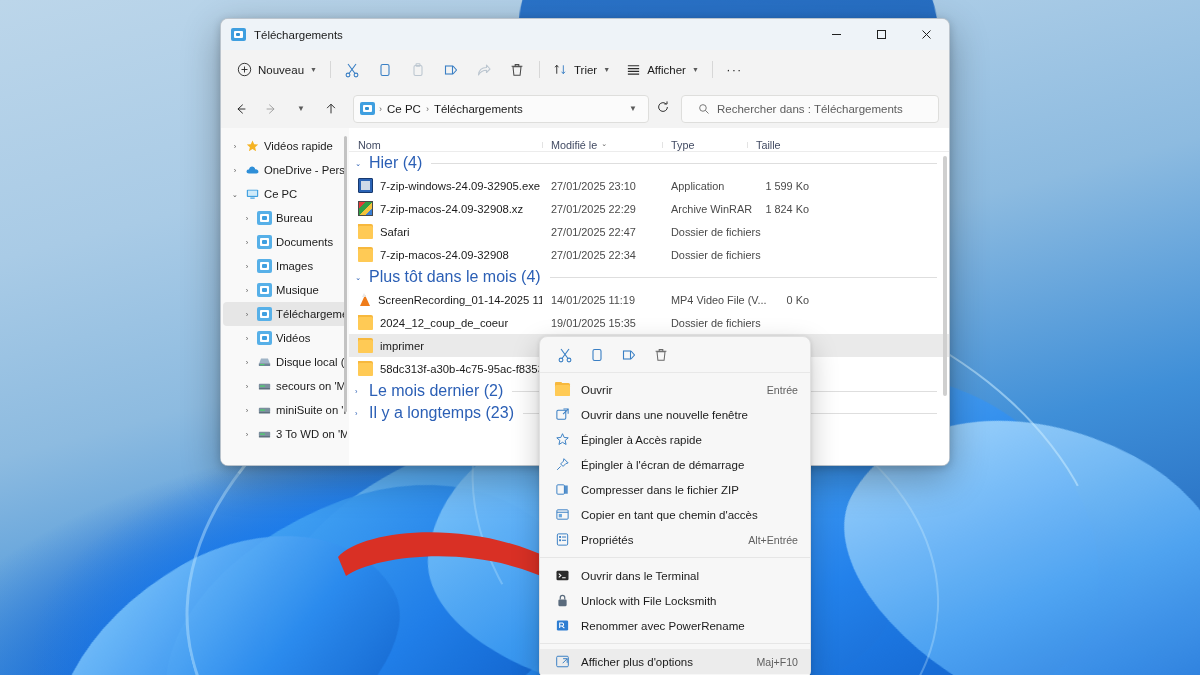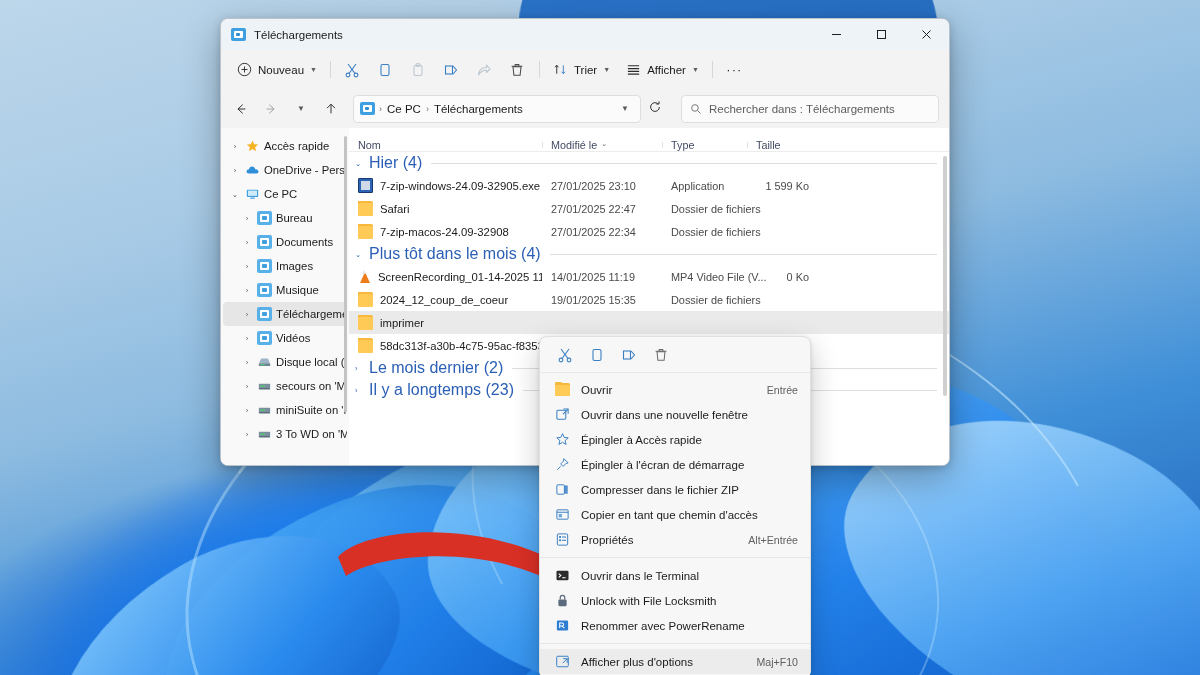--- a/index.html
+++ b/index.html
@@ -103,21 +103,21 @@
   .crumb-ico::after {
     content: ""; position: absolute; left: 5.3px; top: 4.8px; width: 4.2px; height: 3.4px; background: #2f8ed0; border-radius: 1px;
   }
   .crumb { font-size: 11.5px; color: #1b1b1b; padding: 0 4px; }
   .crumb-sep { font-size: 9px; color: #6a6a6a; padding: 0 1px; }
   .crumb-spacer { flex: 1; }
   .crumb-chev { font-size: 8px; color: #5b5b5b; padding: 0 5px; }
   .refresh { font-size: 12px; color: #2b2b2b; padding: 0 5px; }
   .searchbox {
     width: 258px; height: 28px; background: #fbfbfb; border: 1px solid #dededc;
-    border-radius: 4px; display: flex; align-items: center; padding: 0 8px; margin-left: 12px; gap: 7px;
+    border-radius: 4px; display: flex; align-items: center; padding: 0 16px; margin-left: 4px; gap: 7px;
   }
   .search-ph { font-size: 11.5px; color: #5d5d5d; }
 
   .body-area { display: flex; height: 360px; background: #fff; }
 
   
   .sidebar {
     width: 128px; background: #f9f9f9; padding-top: 6px;
     position: relative; overflow: hidden; flex: none;
   }
@@ -398,21 +398,21 @@
 
   <div class="body-area">
 
     <div class="sidebar">
       <div id="sb-list">
           <div class="sb-item">
             <span class="sb-arrow">›</span>
             <span class="sb-ico"><svg width="15" height="14" viewBox="0 0 16 16">
                 <path d="M8 1.6 L9.9 5.9 L14.5 6.3 L11 9.4 L12.1 14 L8 11.5 L3.9 14 L5 9.4 L1.5 6.3 L6.1 5.9 Z" fill="#f5b323"></path>
               </svg></span>
-            <span class="sb-label">Accès rapide</span>
+            <span class="sb-label">Vidéos rapide</span>
           </div>
           <div class="sb-item">
             <span class="sb-arrow">›</span>
             <span class="sb-ico"><svg width="15" height="14" viewBox="0 0 16 16">
                 <path d="M4 12 C1.8 12 .8 10.5 1.3 9 C1.7 7.8 3 7.2 4 7.4 C4.3 5.2 6.2 3.8 8.3 4.2 C10 4.5 11.1 5.9 11.2 7.3 C13.1 7 14.8 8.3 14.8 10 C14.8 11.2 13.8 12 12.6 12 Z" fill="#2f8fd8"></path>
               </svg></span>
             <span class="sb-label">OneDrive - Perso</span>
           </div>
           <div class="sb-item">
             <span class="sb-arrow">⌄</span>
@@ -525,20 +525,29 @@
             <div class="cell-name" style="width:193px">
               <span class="ico ico-7zexe"></span>
               <span class="fname">7-zip-windows-24.09-32905.exe</span>
             </div>
             <div class="cell" style="width:120px">27/01/2025 23:10</div>
             <div class="cell" style="width:85px">Application</div>
             <div class="cell" style="width:62px;text-align:right">1 599 Ko</div>
           </div>
           <div class="row">
             <div class="cell-name" style="width:193px">
+              <span class="ico ico-xz"></span>
+              <span class="fname">7-zip-macos-24.09-32908.xz</span>
+            </div>
+            <div class="cell" style="width:120px">27/01/2025 22:29</div>
+            <div class="cell" style="width:85px">Archive WinRAR</div>
+            <div class="cell" style="width:62px;text-align:right">1 824 Ko</div>
+          </div>
+          <div class="row">
+            <div class="cell-name" style="width:193px">
               <span class="ico ico-folder"></span>
               <span class="fname">Safari</span>
             </div>
             <div class="cell" style="width:120px">27/01/2025 22:47</div>
             <div class="cell" style="width:85px">Dossier de fichiers</div>
             <div class="cell" style="width:62px;text-align:right"></div>
           </div>
           <div class="row">
             <div class="cell-name" style="width:193px">
               <span class="ico ico-folder"></span>

